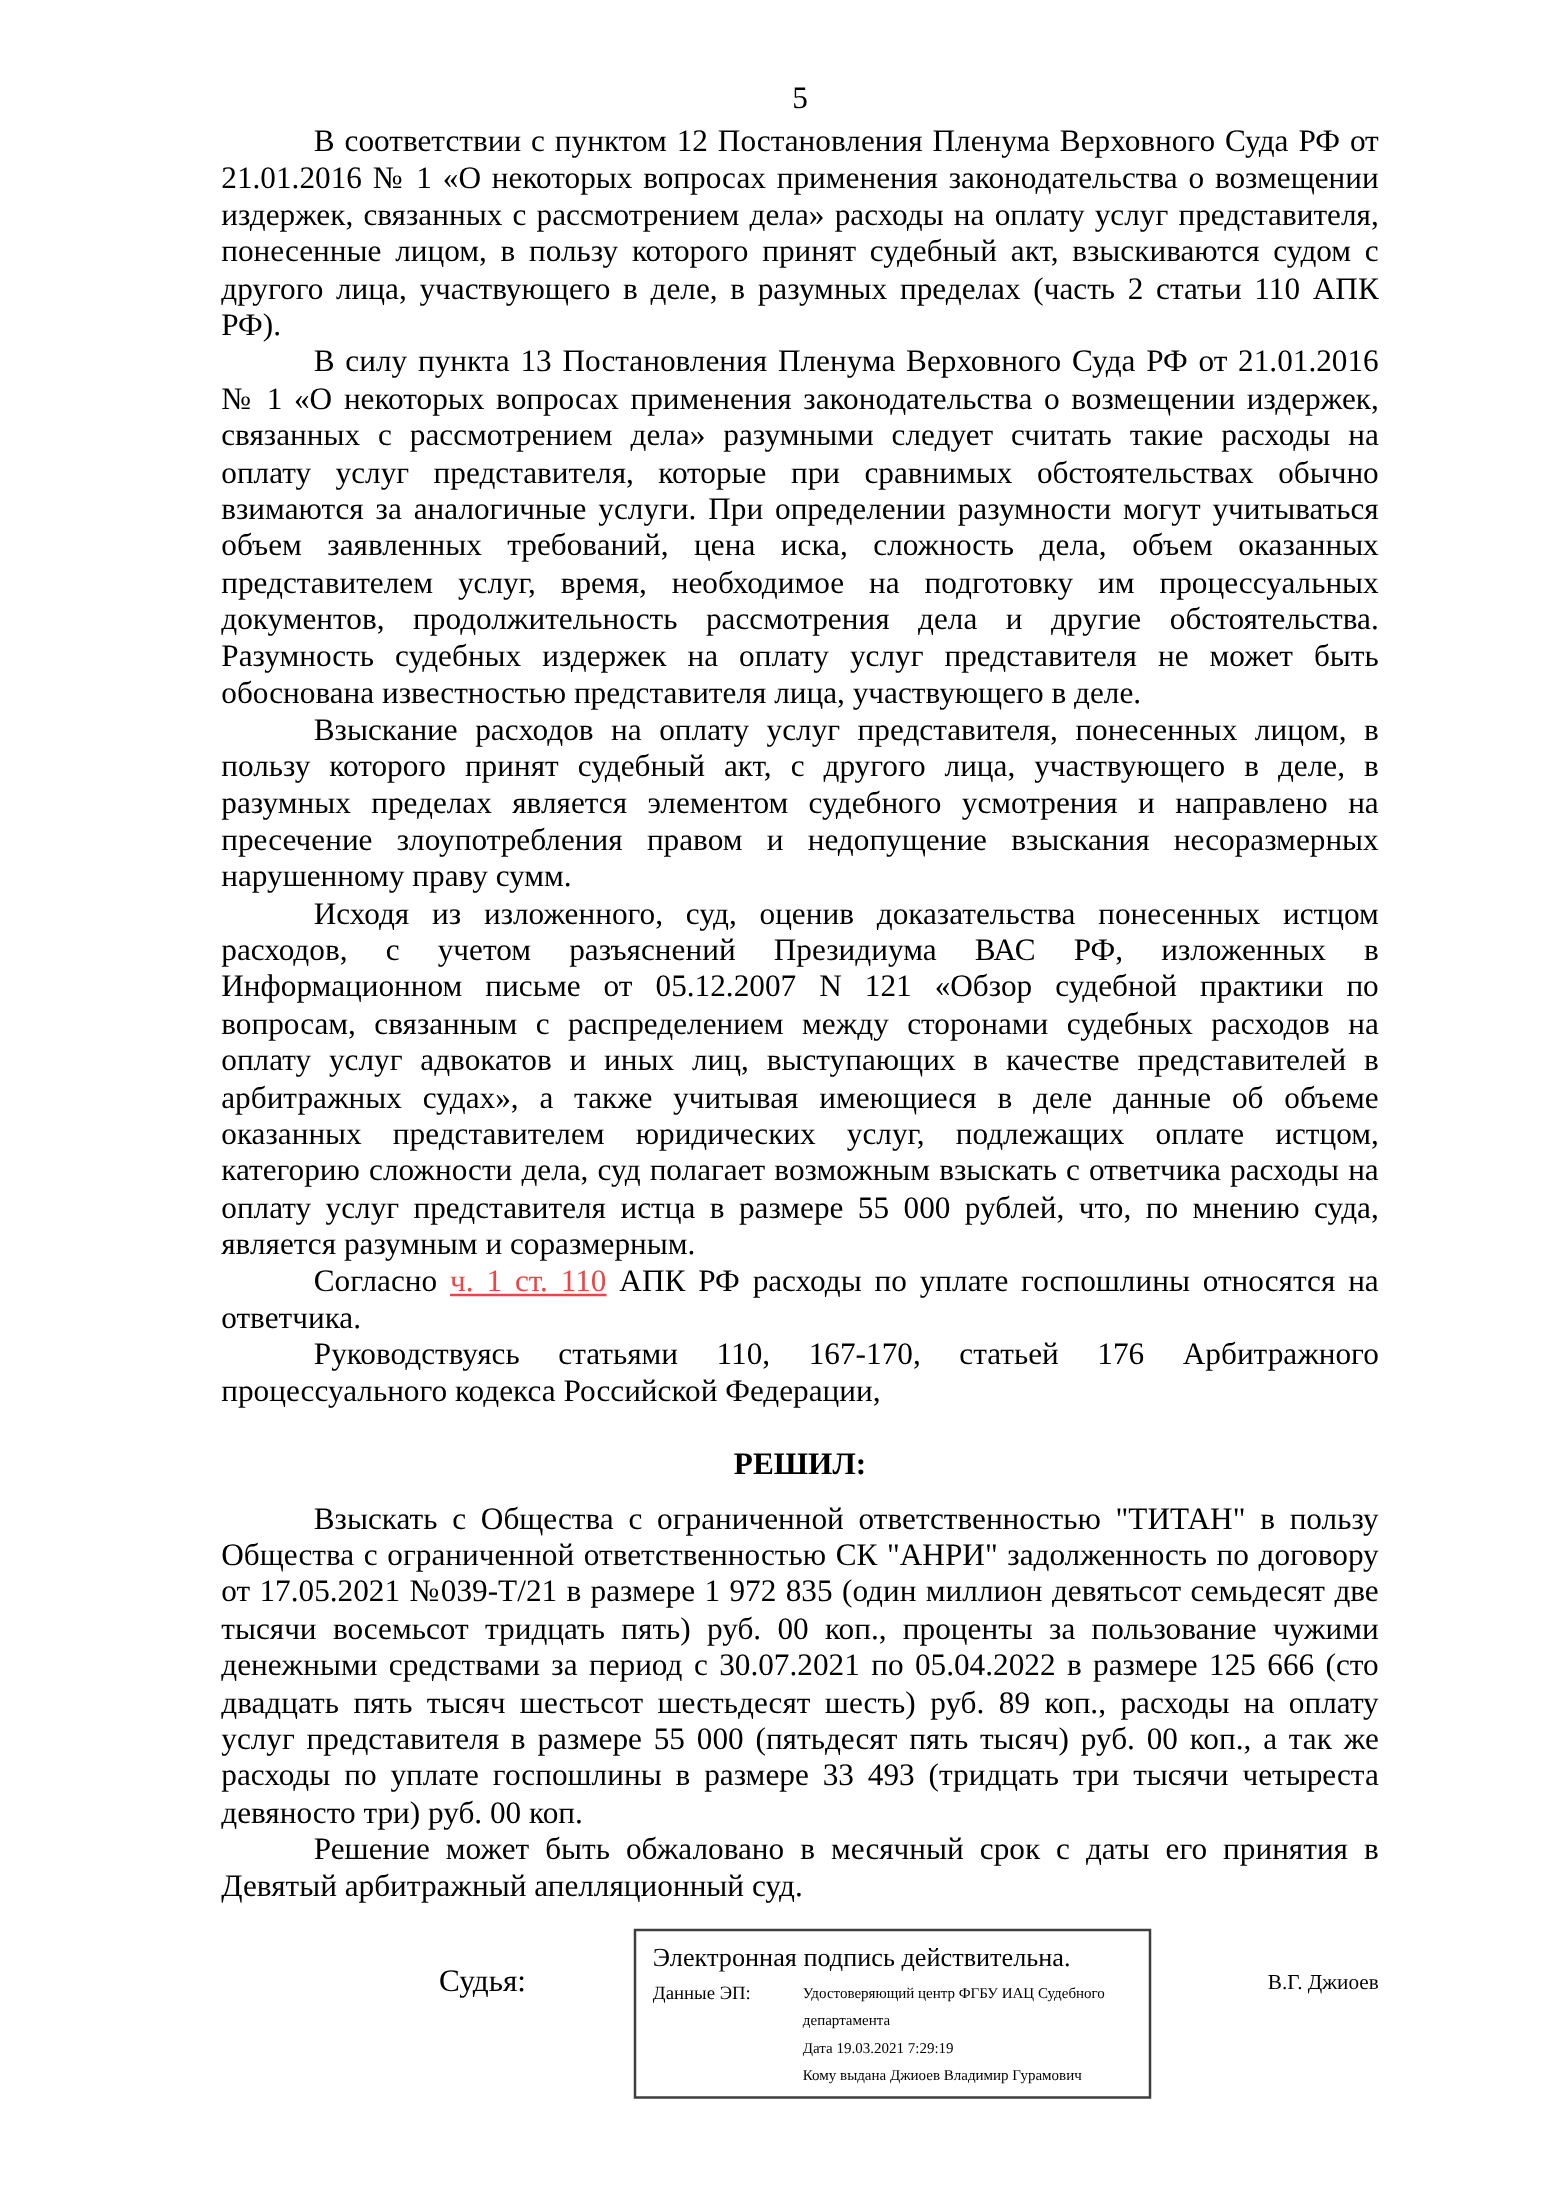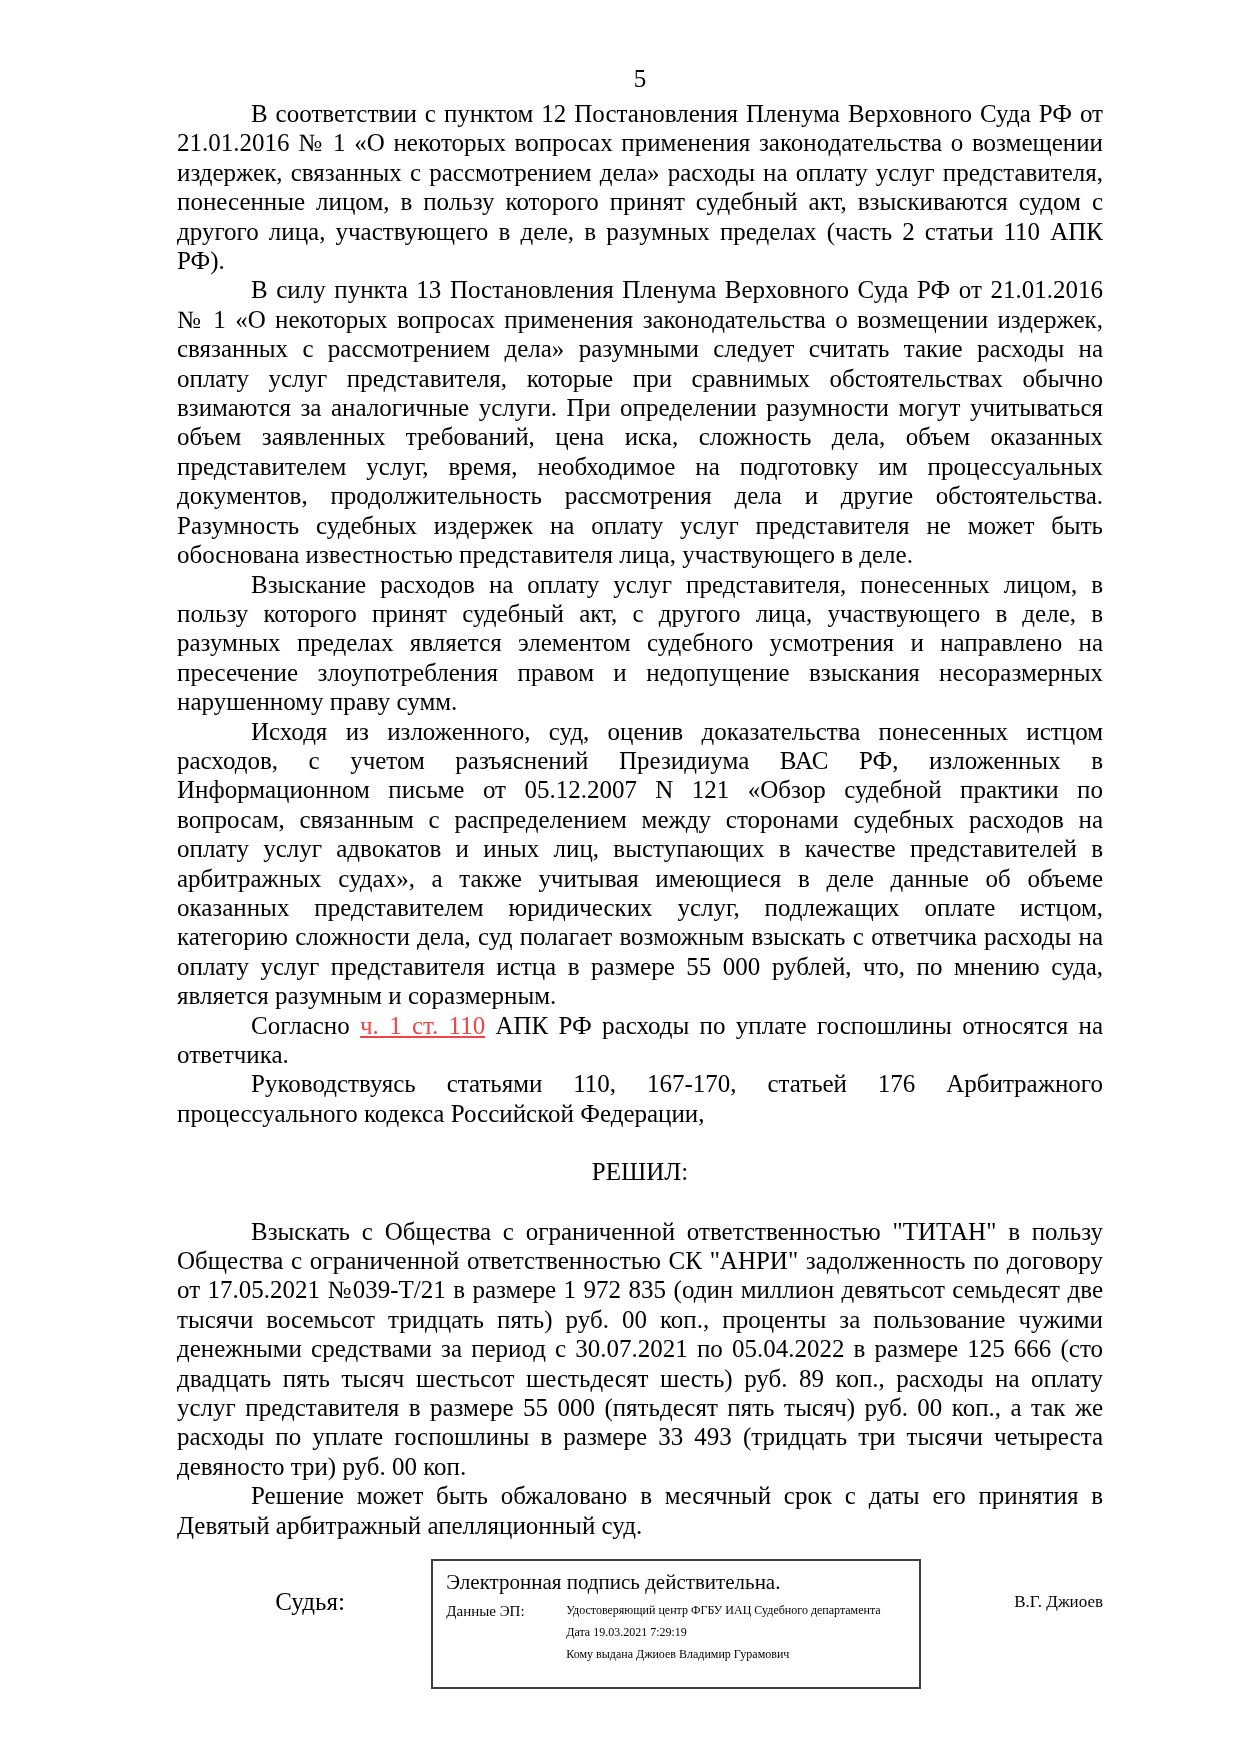--- a/index.html
+++ b/index.html
@@ -41,42 +41,42 @@
   }
   p.para.no-indent {
     text-indent: 0;
   }
   a.doc-link {
     color: #ef4444;
     text-decoration: underline;
   }
   .resolution-heading {
     font-size: 25px;
-    font-weight: normal;
+    font-weight: bold;
     text-align: center;
     text-indent: 0;
-    margin: 29px 0 30px 0;
+    margin: 29px 0 14px 0;
     line-height: 29.4px;
   }
   .signature-row {
     display: flex;
     align-items: flex-start;
     margin-top: 19px;
     justify-content: flex-end;
   }
   .judge-label {
     width: 156px;
     flex-shrink: 0;
     font-size: 25px;
     padding-top: 28px;
     text-align: left;
   }
   .stamp-box {
     box-sizing: border-box;
-    width: 490px;
+    width: 414px;
     flex-shrink: 0;
     min-height: 130px;
     border: 2px solid #3f3f3f;
     padding: 6px 8px 6px 13px;
     text-align: left;
   }
   .stamp-title {
     font-size: 21px;
     line-height: 30px;
     margin-bottom: 2px;

